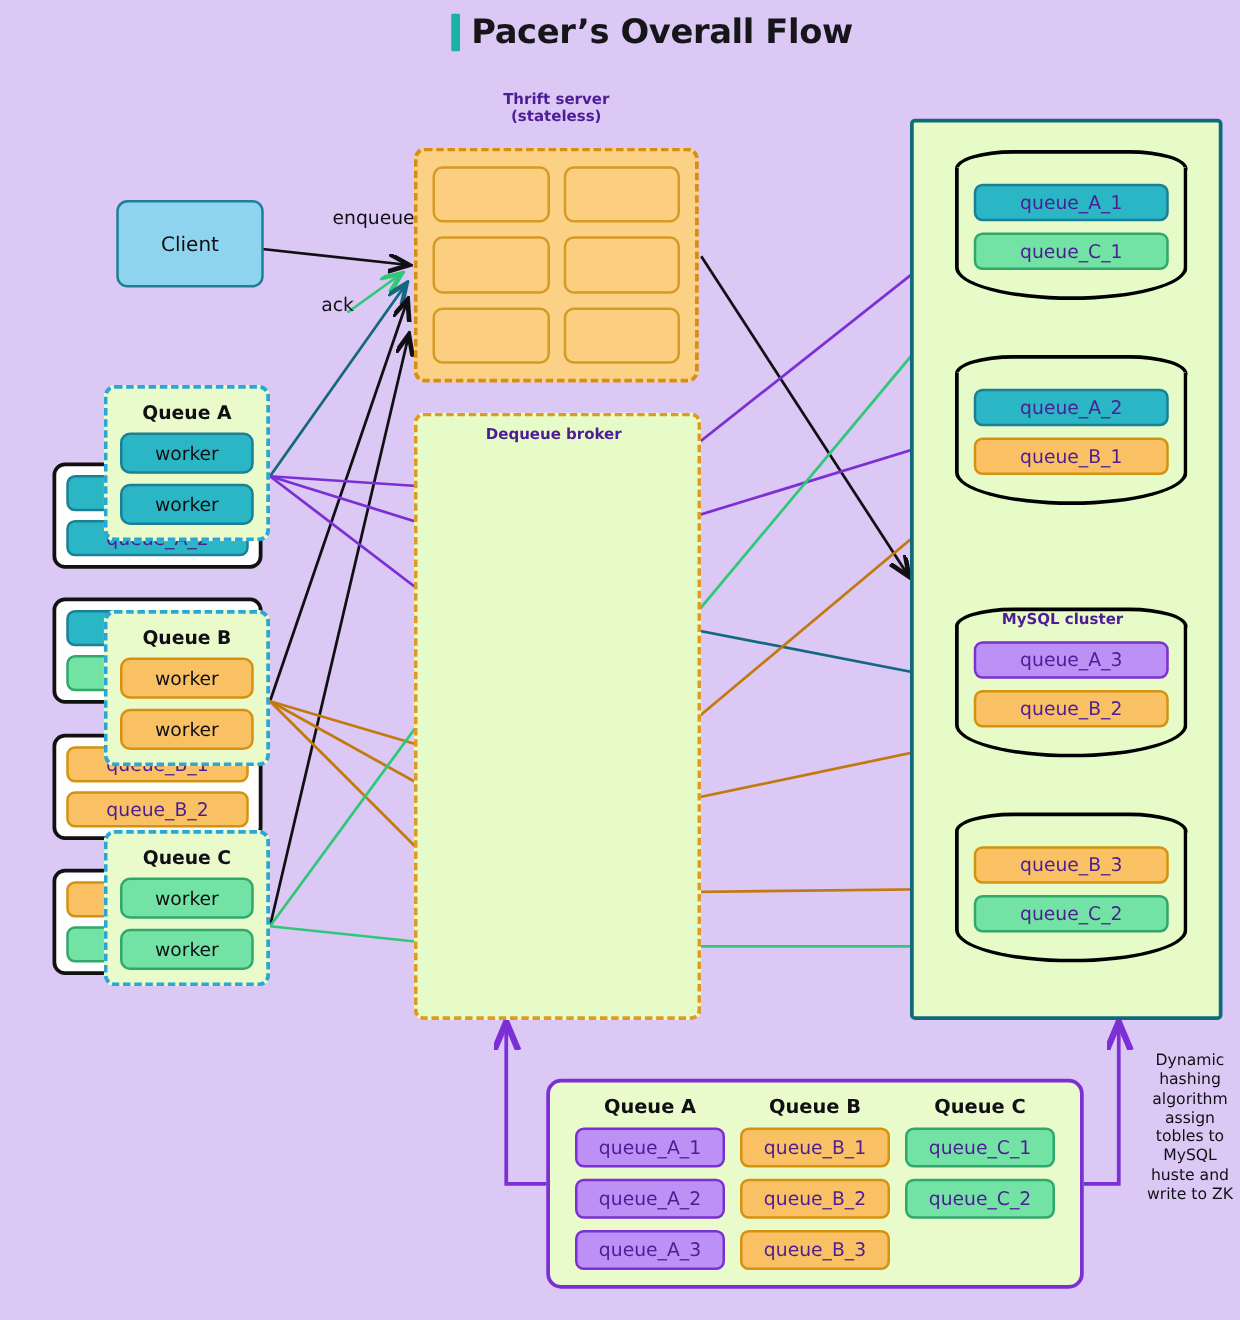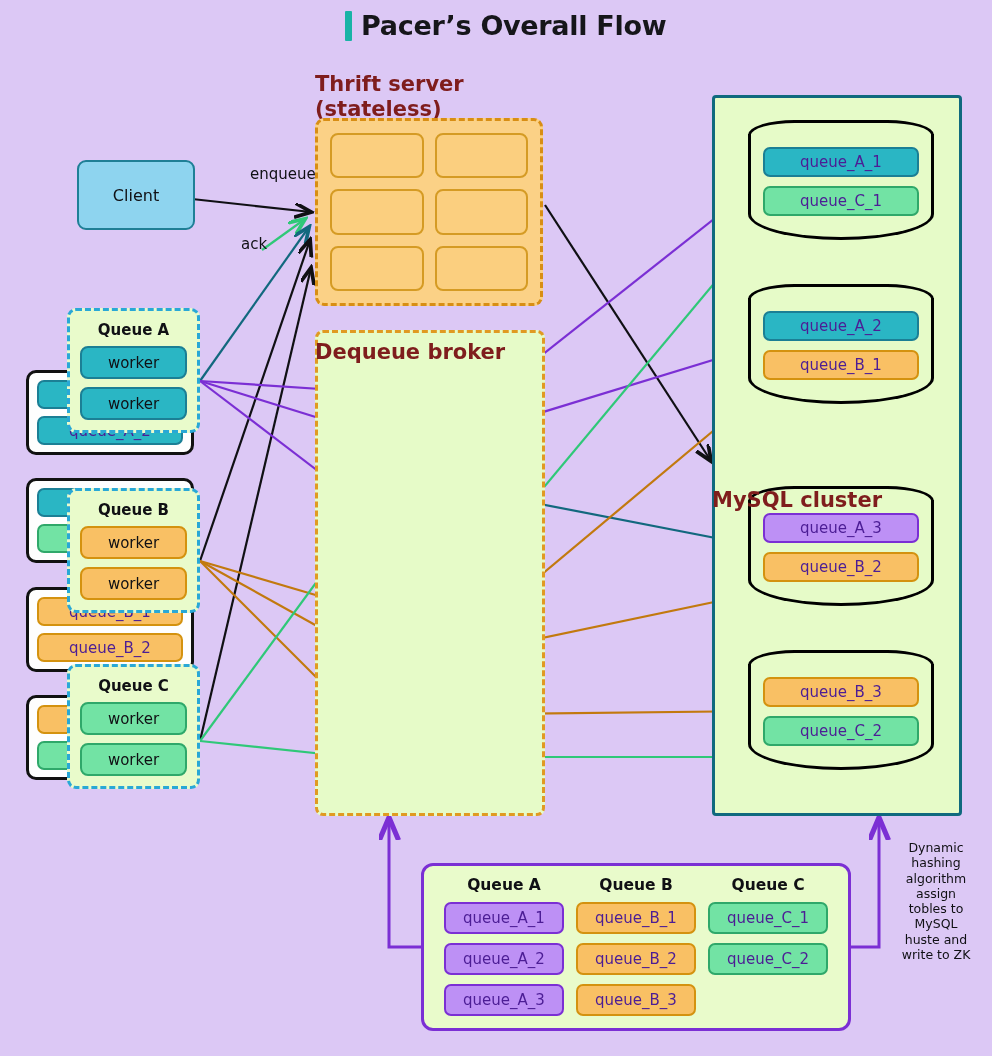--- a/index.html
+++ b/index.html
@@ -2,30 +2,30 @@
 <html><head>
 <meta charset="utf-8">
 <style>
   html,body{margin:0;padding:0;}
   body{
     width:992px;height:1056px;
     background:#dcc8f5;
     font-family:"DejaVu Sans","Liberation Sans",sans-serif;
     position:relative;overflow:hidden;
   }
-  #canvas{position:absolute;left:0;top:0;width:807px;height:1056px;}
+  #canvas{position:absolute;left:16px;top:0;width:807px;height:1056px;}
   svg.wires{position:absolute;left:0;top:0;width:992px;height:1056px;pointer-events:none;}
 
   
   #title-wrap{position:absolute;left:345px;top:10px;display:flex;align-items:center;gap:9px;}
   #title-bar{width:7px;height:30px;background:#19b3a6;border-radius:1px;}
   #title-text{font-size:27px;font-weight:bold;color:#16161a;letter-spacing:-.3px;white-space:nowrap;}
 
   
-  .hdr{position:absolute;font-size:21px;font-weight:bold;color:#7f1d1d;line-height:1.18;}
+  .hdr{position:absolute;font-size:12px;font-weight:bold;color:#4c1d95;text-align:center;line-height:1.18;}
 
   
   #client{position:absolute;left:77px;top:160px;width:114px;height:66px;
     background:#8ed4ef;border:2px solid #1f7f96;border-radius:9px;
     display:flex;align-items:center;justify-content:center;font-size:16px;color:#101014;}
 
   
   #thrift{position:absolute;left:315px;top:118px;width:228px;height:188px;
     background:#fbd186;border:3px dashed #d88e14;border-radius:9px;
     display:grid;grid-template-columns:1fr 1fr;grid-template-rows:1fr 1fr 1fr;

